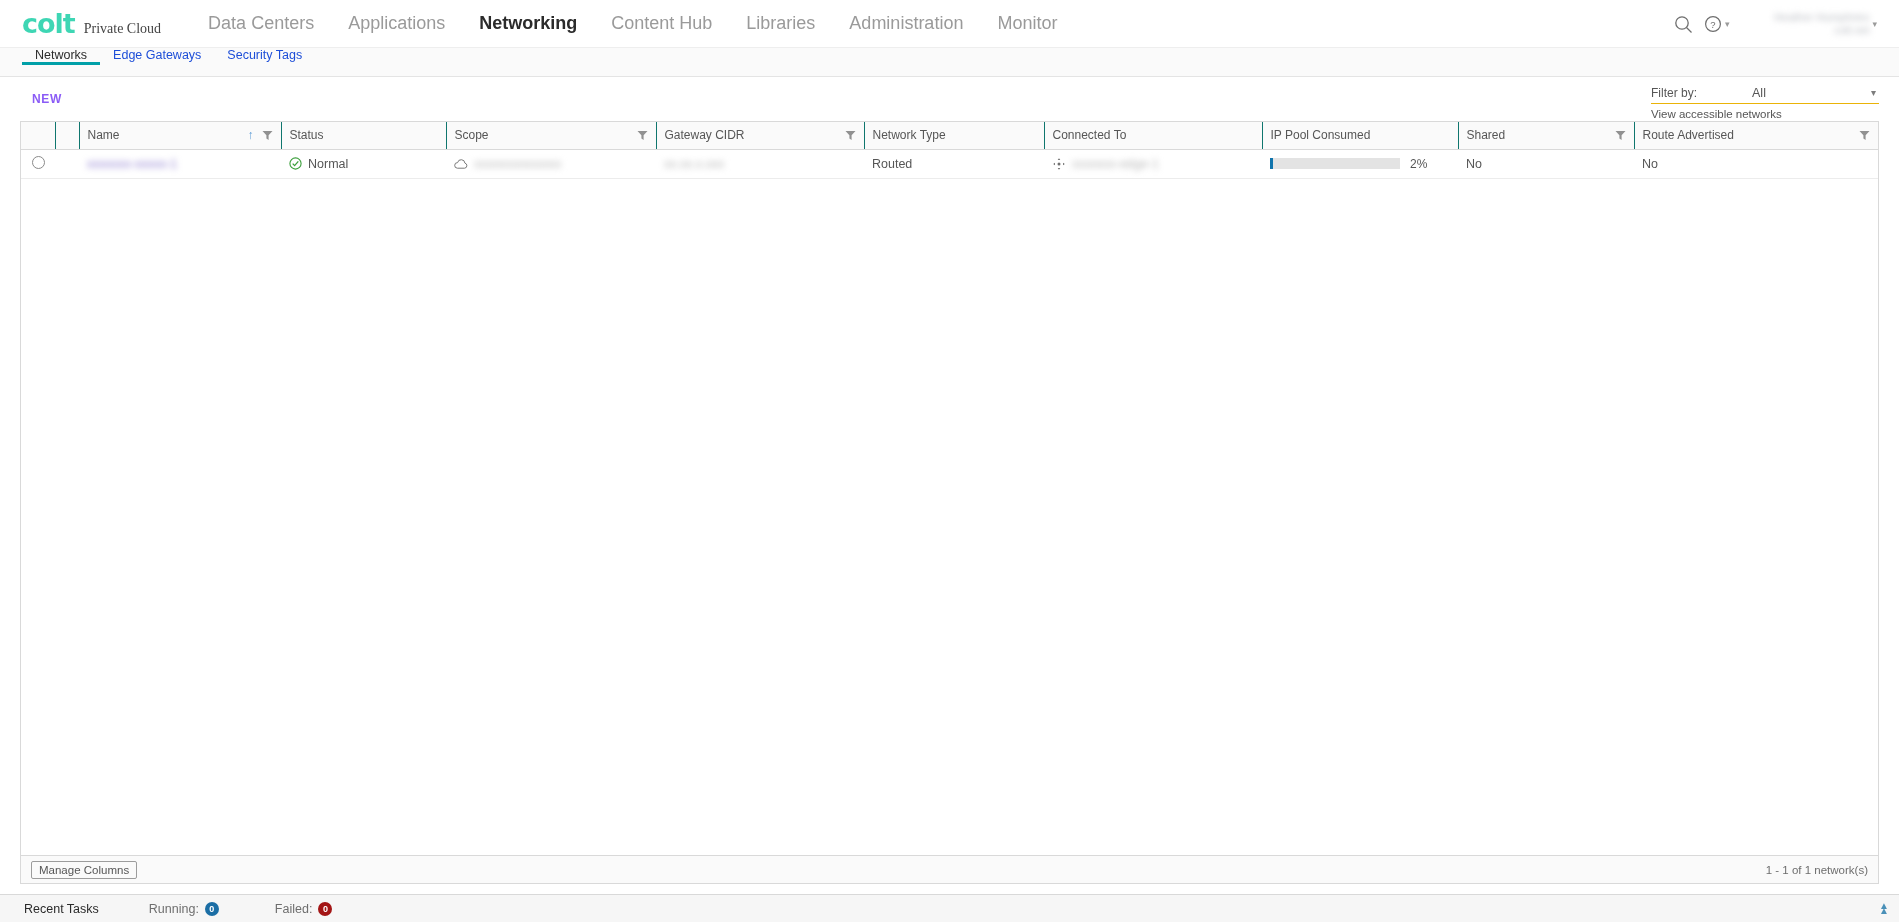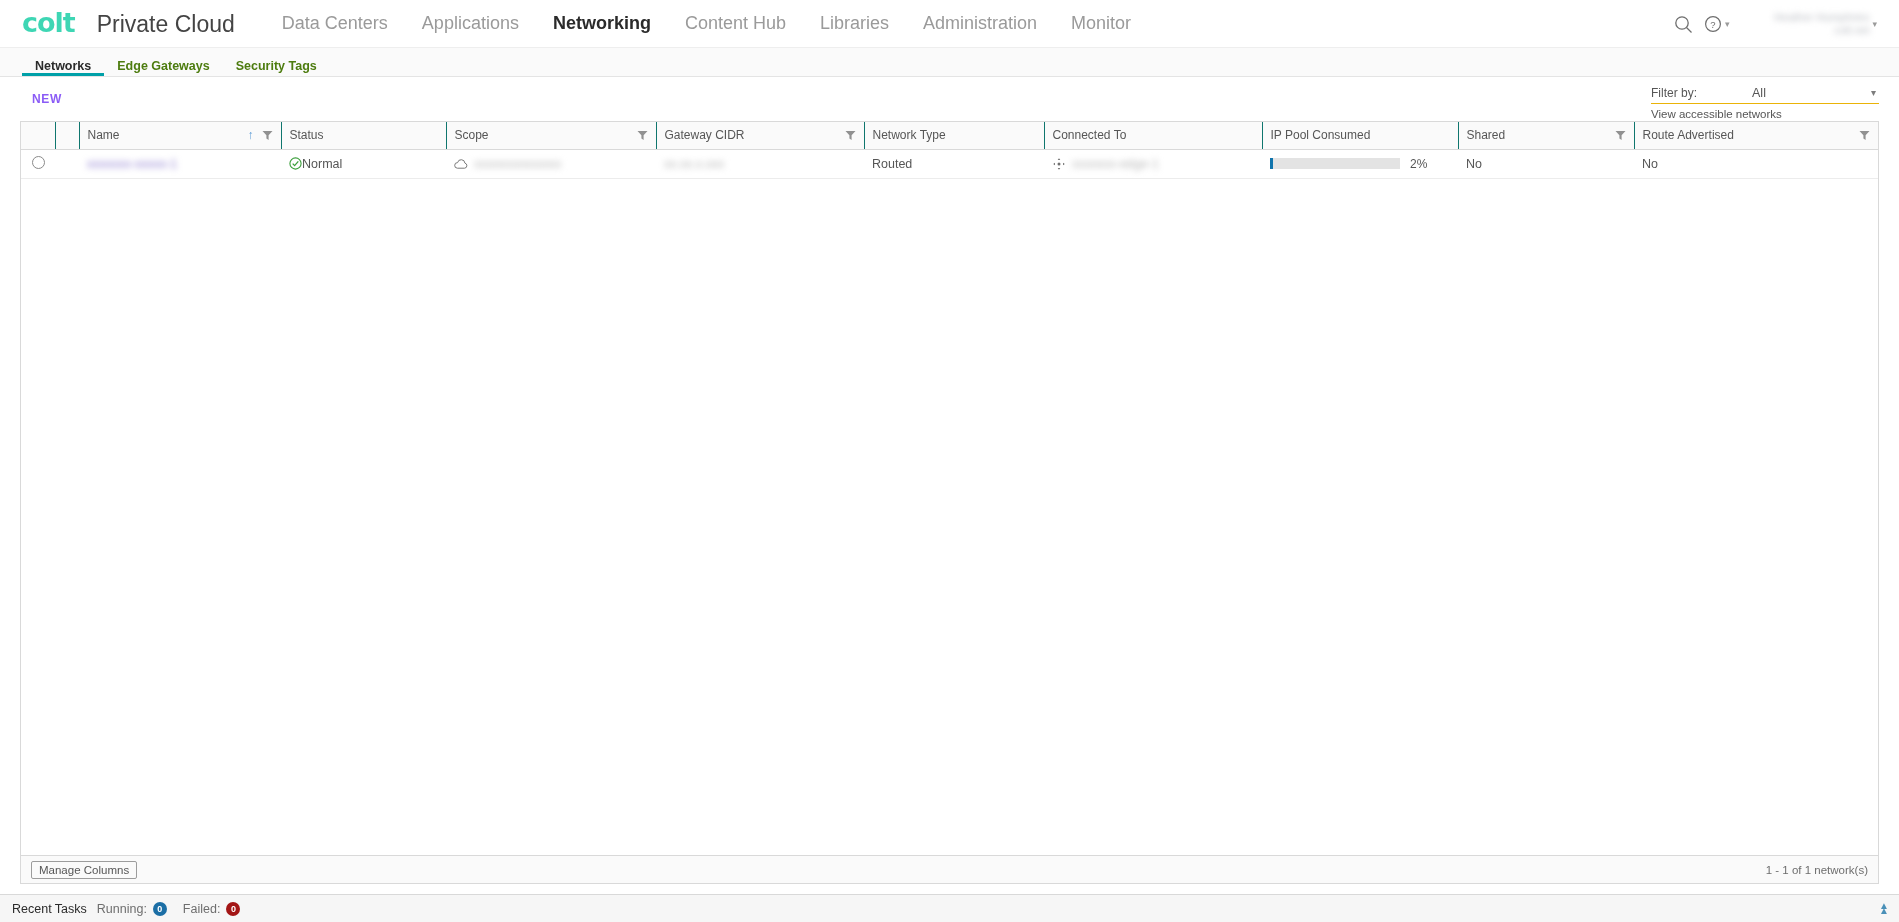--- a/index.html
+++ b/index.html
@@ -32,24 +32,25 @@
   .brand { display: flex; align-items: baseline; margin-right: 30px; }
   .brand-logo {
     font-family: "DejaVu Sans", sans-serif;
     font-size: 27px;
     font-weight: 700;
     color: #3ed6b4;
     letter-spacing: -1px;
     line-height: 1;
   }
   .brand-name {
-    font-size: 23px;
+    font-size: 14px;
     color: #444;
-    margin-left: 22px;
+    margin-left: 9px;
     font-weight: 400;
+    font-family: Liberation Serif, serif;
   }
   .topnav { display: flex; align-items: center; height: 100%; }
   .topnav-item {
     padding: 0 17px;
     font-size: 18px;
     color: #9a9a9a;
     line-height: 47px;
     height: 100%;
     cursor: pointer;
     white-space: nowrap;
@@ -82,28 +83,27 @@
     user-select: none;
   }
 
   
   .subtabs {
     height: 29px;
     min-height: 29px;
     background: #fafafa;
     border-bottom: 1px solid #e4e4e4;
     display: flex;
-    align-items: flex-end;
+    align-items: flex-start;
     padding-left: 22px;
-    font-weight: bold;
   }
   .subtab {
     padding: 0 13px;
     font-size: 12.5px;
-    color: #4d7c0f;
+    color: #1d4ed8;
     display: flex; align-items: center;
     cursor: pointer;
     border-bottom: 3px solid transparent;
     white-space: nowrap;
   }
   .subtab.active {
     color: #2b2b2b;
     border-bottom-color: #00a0a8;
   }
 
@@ -219,21 +219,21 @@
   }
   .cell-flex { display: flex; align-items: center; gap: 6px; }
   .blur-text {
     filter: blur(3.2px);
     user-select: none;
     display: inline-block;
     line-height: 12px;
   }
   .blur-name { color: #8f7fd0; }
   .blur-grey { color: #b8b8b8; }
-  .status-cell { display: flex; align-items: center; }
+  .status-cell { display: flex; align-items: center; gap: 6px; }
   .pool-cell { display: flex; align-items: center; gap: 10px; }
   .pbar {
     width: 130px;
     height: 11px;
     background: #e3e3e3;
     position: relative;
   }
   .pbar-fill {
     position: absolute;
     left: 0; top: 0; bottom: 0;
@@ -266,22 +266,23 @@
   .count-label { font-size: 11.5px; color: #6e6e6e; }
 
   
   .taskbar {
     height: 28px;
     min-height: 28px;
     background: #f6f6f6;
     border-top: 1px solid #d9d9d9;
     display: flex;
     align-items: center;
-    padding: 0 12px;
+    padding: 0 24px;
     position: relative;
+    gap: 40px;
   }
   .tasks-title { font-size: 12.5px; color: #2b2b2b; margin-right: 10px; }
   .task-stat { display: flex; align-items: center; gap: 6px; margin-right: 16px; }
   .task-stat-label { font-size: 12.5px; color: #6e6e6e; }
   .badge {
     width: 14px; height: 14px;
     border-radius: 50%;
     color: #fff;
     font-size: 9px;
     display: flex; align-items: center; justify-content: center;

